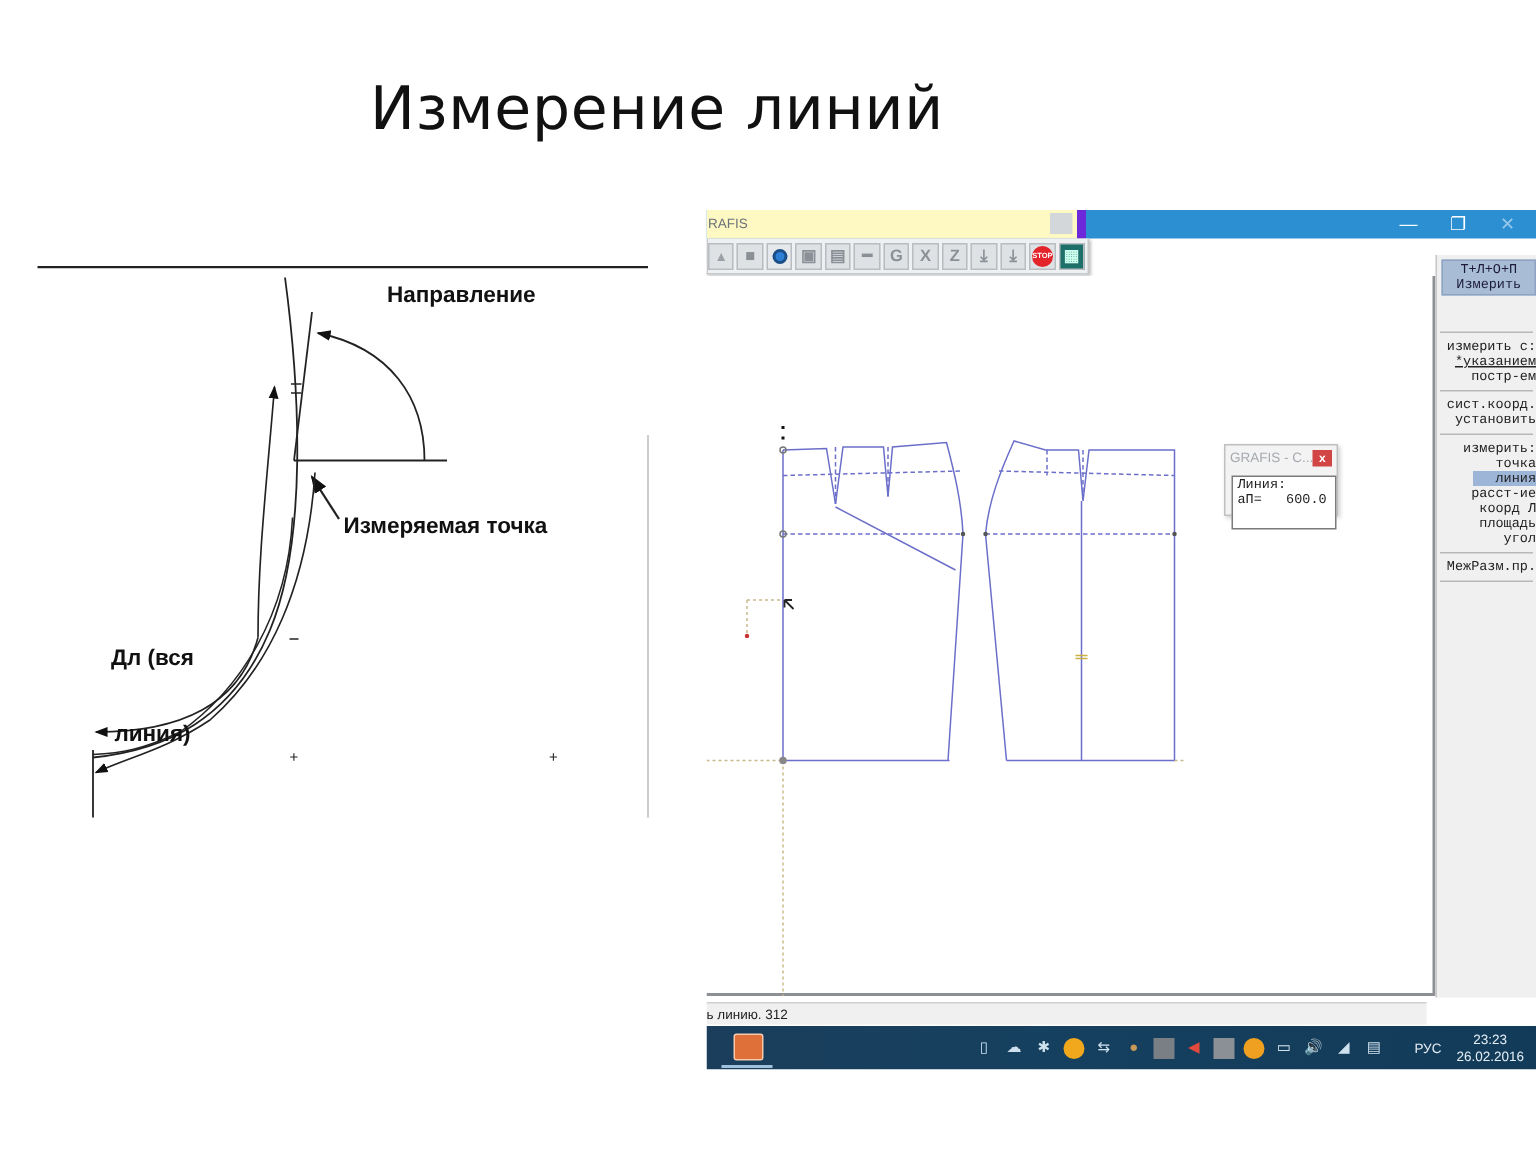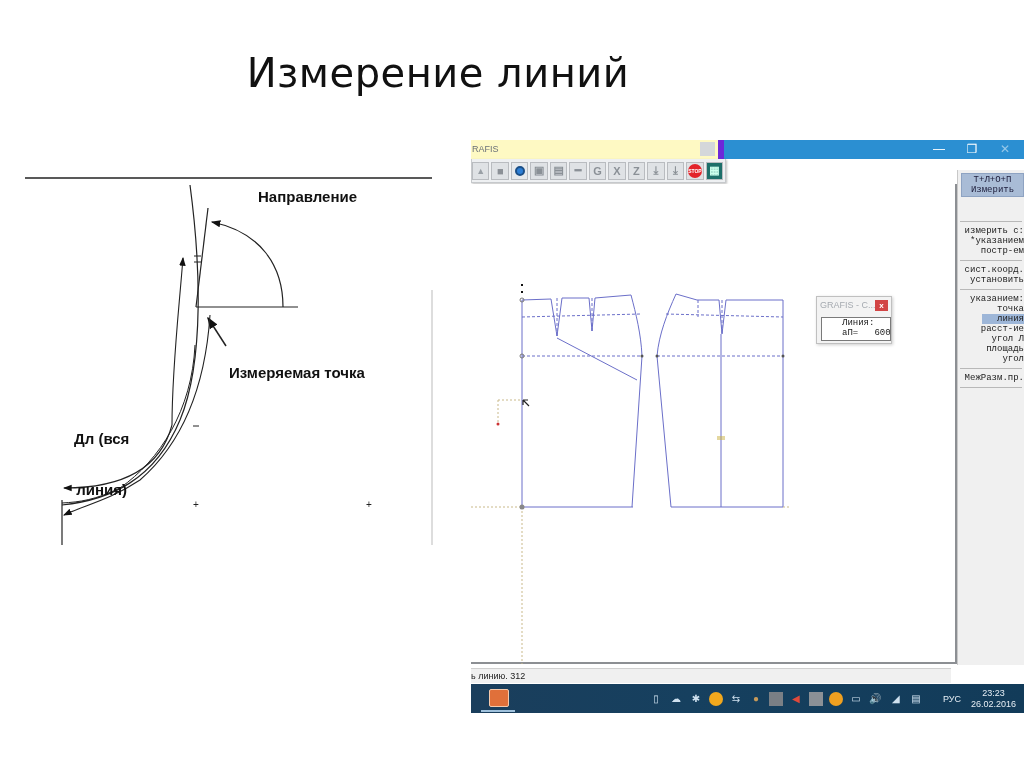--- a/index.html
+++ b/index.html
@@ -41,21 +41,21 @@
     .tb-app { position: absolute; left: 18px; top: 5px; width: 20px; height: 18px; background: #e0703a; border-radius: 2px; border: 1px solid #f4c9ac; }
     .tb-app-underline { position: absolute; left: 10px; top: 26px; width: 34px; height: 2px; background: #9fc1dc; }
     .tray { position: absolute; right: 0; top: 0; height: 29px; display: flex; align-items: center; }
     .tray .ic { width: 14px; height: 14px; margin-right: 6px; color: #cfe1ef; font-size: 10px; text-align: center; line-height: 14px; }
     .tray .lang { color: #e6eef5; font-size: 9px; margin: 0 10px 0 14px; }
     .tray .clock { color: #e6eef5; font-size: 9px; text-align: center; line-height: 11px; margin-right: 8px; }
 
     .popup { position: absolute; left: 816px; top: 296px; width: 76px; height: 48px; background: #f3f3f3; border: 1px solid #c0c0c0; box-shadow: 1px 1px 3px rgba(0,0,0,0.2); }
     .popup-title { position: absolute; left: 3px; top: 3px; font-size: 9px; color: #a5aab0; }
     .popup-close { position: absolute; right: 3px; top: 3px; width: 13px; height: 11px; background: #d24545; color: #fff; font-size: 8px; line-height: 11px; text-align: center; font-weight: bold; }
-    .popup-body { position: absolute; left: 4px; top: 20px; width: 70px; height: 24px; background: #fff; border: 1px solid #7a7a7a; font-family: "Liberation Mono", monospace; font-size: 9px; line-height: 10px; padding-left: 20px; color: #222; white-space: pre; overflow: hidden; }
+    .popup-body { position: absolute; left: 4px; top: 20px; width: 70px; height: 36px; background: #fff; border: 1px solid #7a7a7a; font-family: "Liberation Mono", monospace; font-size: 9px; line-height: 10px; padding-left: 3px; color: #222; white-space: pre; overflow: hidden; }
   </style>
 </head>
 <body>
 
 <div class="slide-title">Измерение линий</div>
 
 <div class="diagram">
   <svg width="440" height="380" viewBox="0 0 440 380">
     <defs>
       <marker id="arr" markerWidth="8" markerHeight="8" refX="7" refY="4" orient="auto">
@@ -85,21 +85,21 @@
 
     <line x1="194" y1="86" x2="201" y2="86" stroke="#222"></line>
     <line x1="194" y1="92" x2="201" y2="92" stroke="#222"></line>
     <line x1="193" y1="256" x2="199" y2="256" stroke="#222"></line>
     <circle cx="196" cy="403" r="1" fill="#222"></circle>
     <text x="193" y="338" font-size="10" fill="#222">+</text>
     <text x="366" y="338" font-size="10" fill="#222">+</text>
     <line x1="432" y1="120" x2="432" y2="375" stroke="#bbb" stroke-width="1"></line>
   </svg>
   <div class="dlabel" style="left:258px; top:16px;">Направление</div>
-  <div class="dlabel" style="left:229px; top:192px;">Измеряемая точка</div>
+  <div class="dlabel" style="left:229px; top:170px;">Измеряемая точка</div>
   <div style="position:absolute; left:74px; top:210px; text-align:center;">
     <div class="dlabel" style="position:static;margin-top:48px;">Дл (вся</div>
     <div class="dlabel" style="position:static;margin-top:30px;">линия)</div>
   </div>
 </div>
 
 <div class="app">
   <div class="titlebar">
     <div class="wbtn" style="left:453px;">—</div>
     <div class="wbtn" style="left:486px;">❐</div>
@@ -195,31 +195,31 @@
   </div>
 
   <div class="rightpanel">
     <div class="rp-head">
       <div>Т+Л+О+П</div>
       <div>Измерить</div>
     </div>
     <div style="height:20px;"></div>
     <div class="rp-sep"></div>
     <div class="rp-item">измерить с:</div>
-    <div class="rp-item" style="padding-left:2px;">*указанием</div>
+    <div class="rp-item" style="padding-left:2px;text-decoration:underline;">*указанием</div>
     <div class="rp-item ind">постр-ем</div>
     <div class="rp-sep"></div>
     <div class="rp-item">сист.коорд.</div>
     <div class="rp-item">установить</div>
     <div class="rp-sep"></div>
-    <div class="rp-item">указанием:</div>
+    <div class="rp-item">измерить:</div>
     <div class="rp-item ind">точка</div>
     <div class="rp-item ind sel">линия</div>
     <div class="rp-item ind">расст-ие</div>
-    <div class="rp-item ind">угол Л</div>
+    <div class="rp-item ind">коорд Л</div>
     <div class="rp-item ind">площадь</div>
     <div class="rp-item ind">угол</div>
     <div class="rp-sep"></div>
     <div class="rp-item">МежРазм.пр.</div>
     <div class="rp-sep"></div>
   </div>
 
   <div class="status">ь линию. 312</div>
 
   <div class="taskbar">

